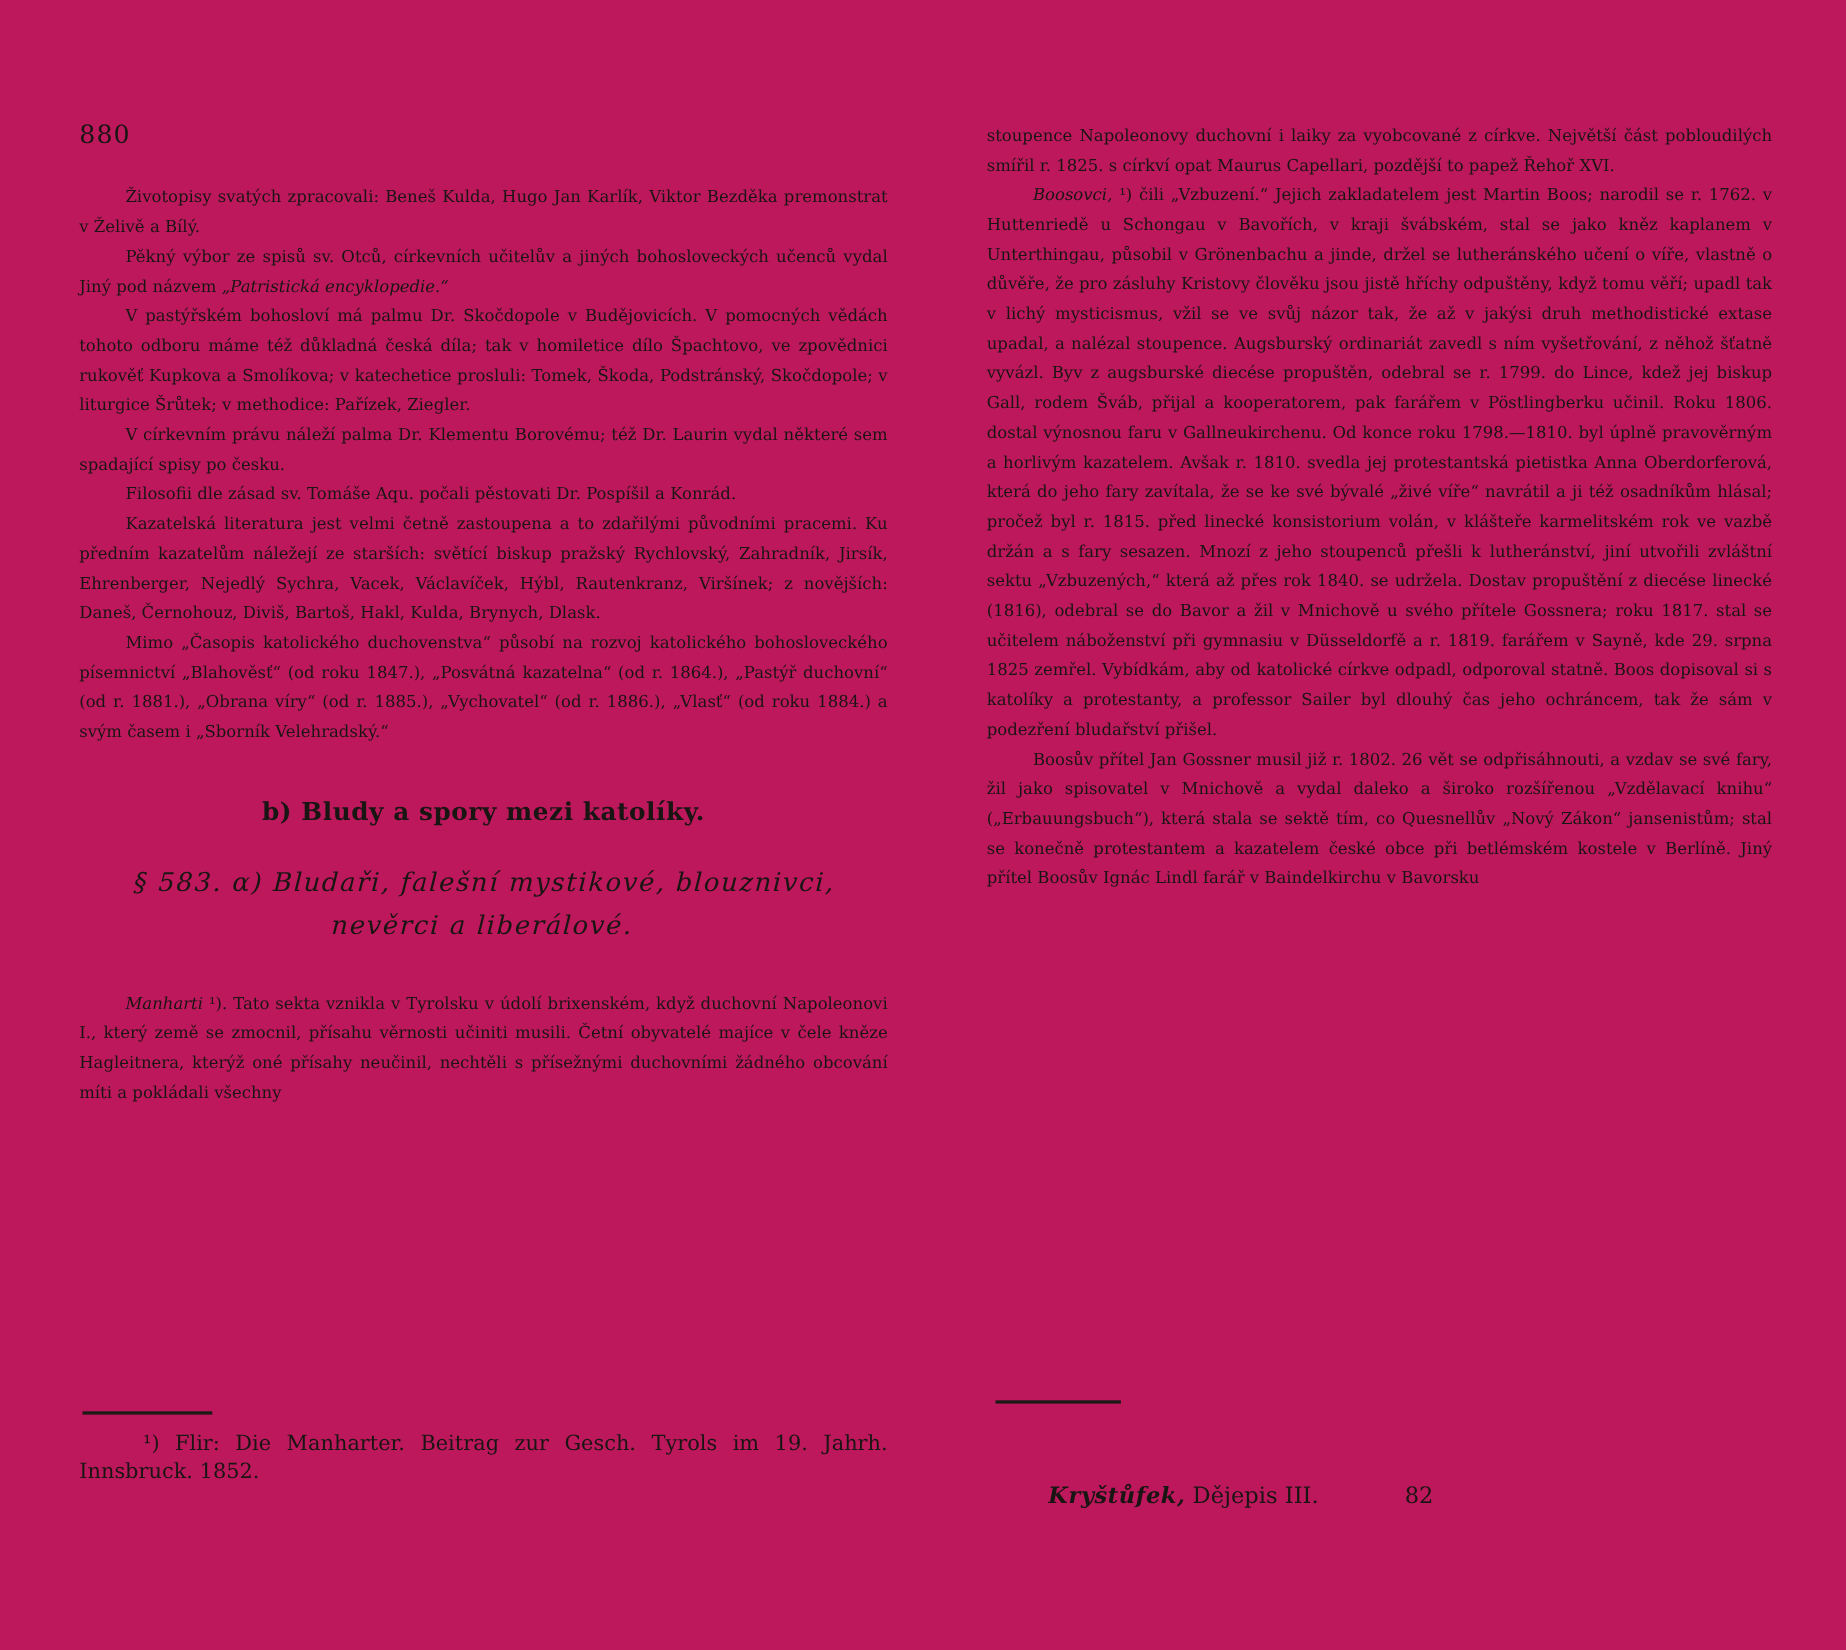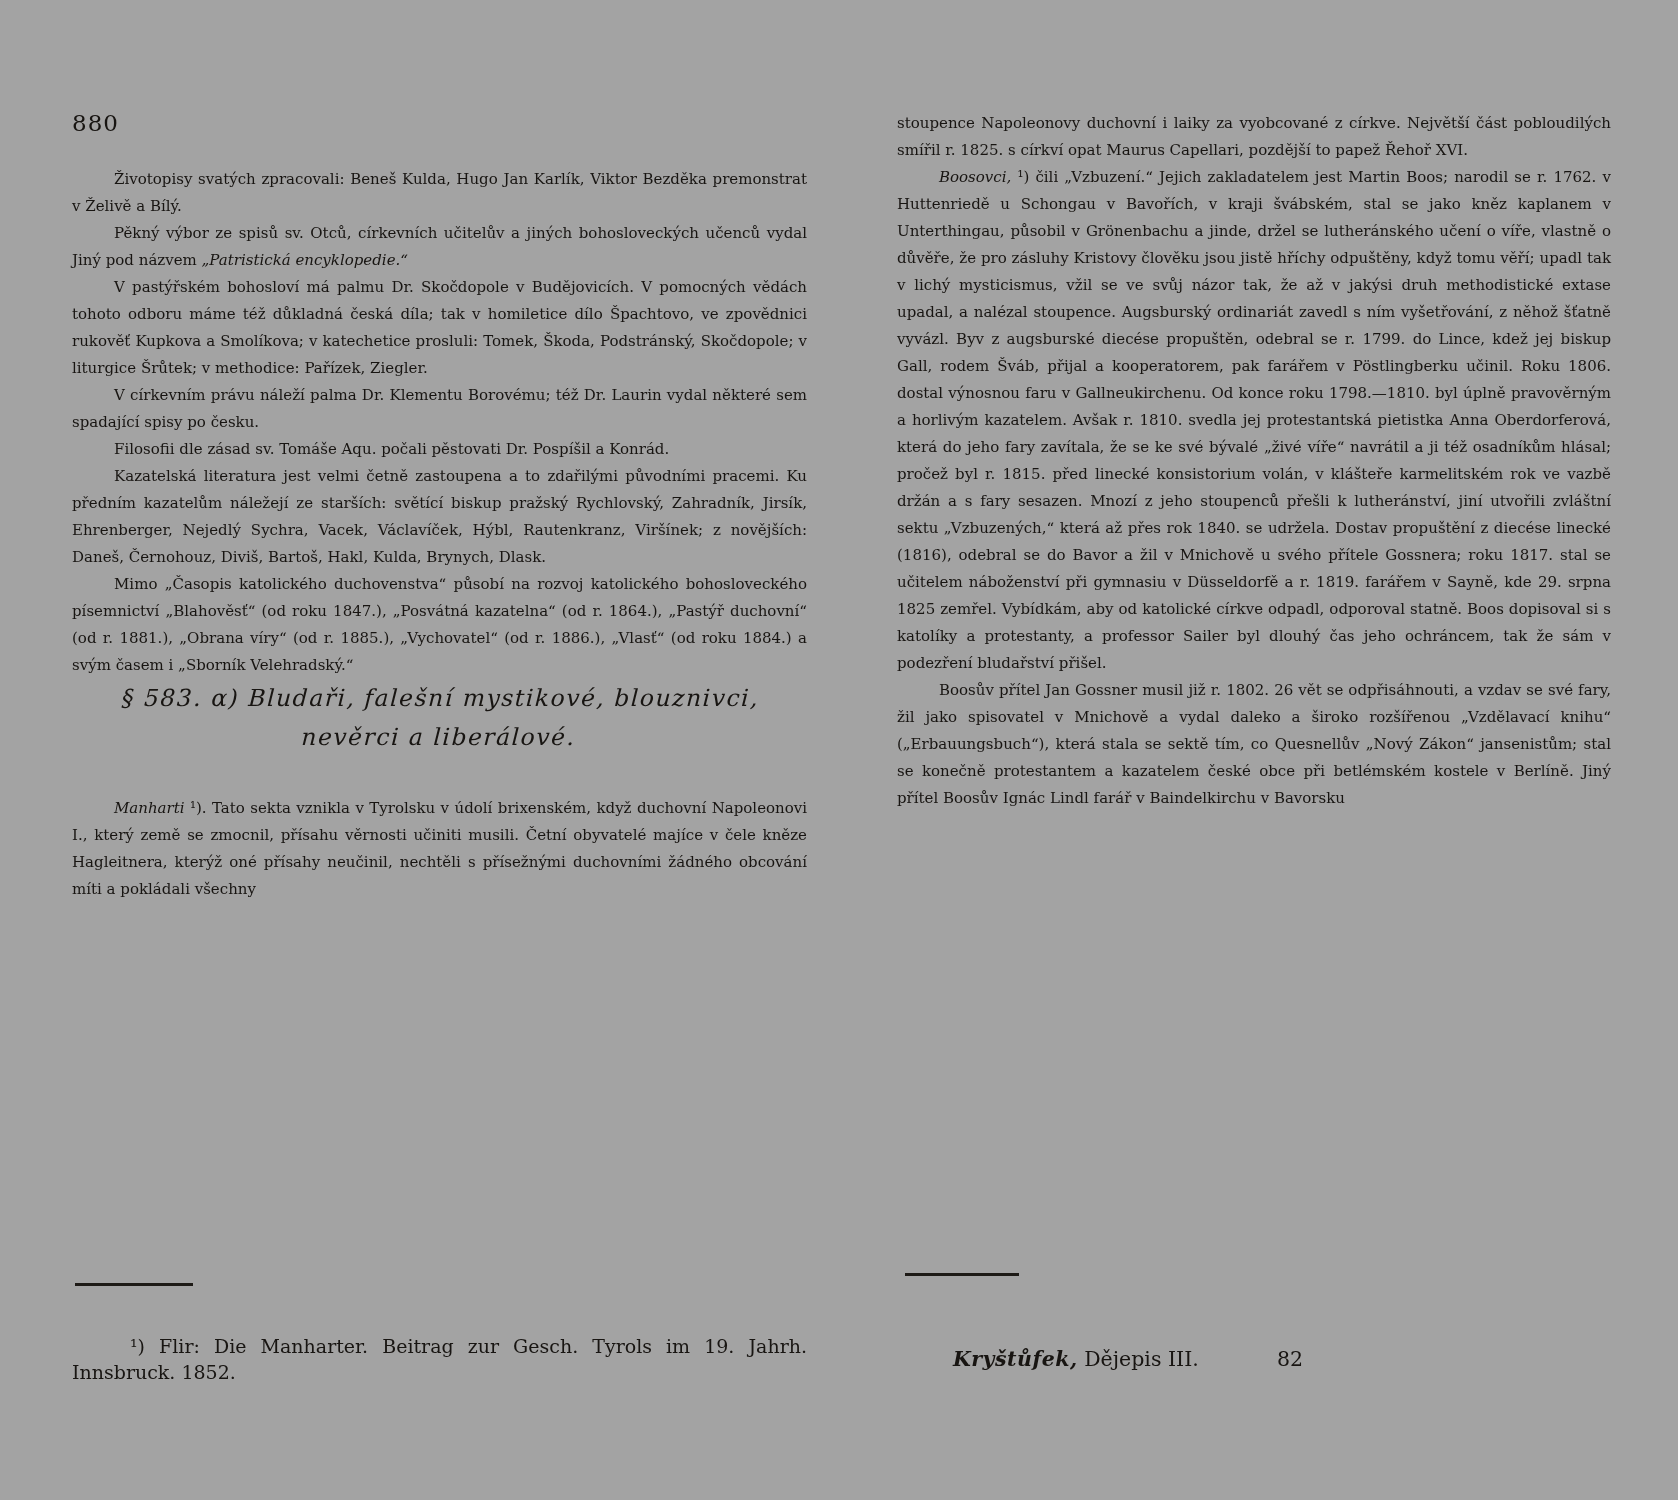--- a/index.html
+++ b/index.html
@@ -1,20 +1,20 @@
 <!DOCTYPE html>
 <html lang="cs"><head>
 <meta charset="utf-8">
 <style>
   html,body{margin:0;padding:0;}
   body{background:#ffffff;}
   .spread{
     position:relative;
     width:1678px;height:1500px;
-    background:#a3a3a3;
+    background:#be185d;
     font-family:"DejaVu Serif","Liberation Serif",serif;
     color:#181512;
     overflow:hidden;
   }
   .col{position:absolute;top:110px;}
   #leftcol{left:72px;width:735px;}
   #rightcol{left:897px;width:714px;}
   .pagenum{font-size:23px;line-height:26px;letter-spacing:1px;margin-bottom:30px;}
   #rightcol .pagenum{text-align:right;}
   .body{font-size:15px;line-height:27px;text-align:justify;hyphens:none;}
@@ -27,21 +27,21 @@
   }
   .subheading{
     text-align:center;font-style:italic;
     font-size:23.5px;line-height:39px;letter-spacing:1.5px;
     margin:0 0 38px 0;
     transform:skewX(-3deg);
   }
   .fnrule{position:absolute;height:3px;background:#1d1a16;}
   #fnrule-left{left:75px;top:1283px;width:118px;}
   #fnrule-right{left:905px;top:1273px;width:114px;}
-  .fn{position:absolute;font-size:19px;line-height:26px;text-align:justify;margin-top:34px;}
+  .fn{position:absolute;font-size:19px;line-height:26px;text-align:justify;}
   #fn-left{left:72px;top:1299px;width:735px;}
   #fn-right{left:897px;top:1296px;width:714px;}
   .fn p{margin:0;text-indent:58px;}
   .sig{position:absolute;left:897px;top:1347px;width:714px;font-size:20.5px;line-height:24px;}
   .sig-author{font-style:italic;font-weight:bold;margin-left:56px;letter-spacing:0.5px;}
   .sig-num{position:absolute;left:380px;top:0;}
 </style>
 </head>
 <body>
 
@@ -51,20 +51,21 @@
     <div class="pagenum">880</div>
     <div class="body">
         <p class="ind"><span>Životopisy svatých zpracovali: Beneš Kulda, Hugo Jan Karlík, Viktor Bezděka premonstrat v Želivě a Bílý.</span></p>
         <p class="ind"><span>Pěkný výbor ze spisů sv. Otců, církevních učitelův a jiných bohosloveckých učenců vydal Jiný pod názvem </span><span class="it">„Patristická encyklopedie.“</span></p>
         <p class="ind"><span>V pastýřském bohosloví má palmu Dr. Skočdopole v Budějovicích. V pomocných vědách tohoto odboru máme též důkladná česká díla; tak v homiletice dílo Špachtovo, ve zpovědnici rukověť Kupkova a Smolíkova; v katechetice prosluli: Tomek, Škoda, Podstránský, Skočdopole; v liturgice Šrůtek; v methodice: Pařízek, Ziegler.</span></p>
         <p class="ind"><span>V církevním právu náleží palma Dr. Klementu Borovému; též Dr. Laurin vydal některé sem spadající spisy po česku.</span></p>
         <p class="ind"><span>Filosofii dle zásad sv. Tomáše Aqu. počali pěstovati Dr. Pospíšil a Konrád.</span></p>
         <p class="ind"><span>Kazatelská literatura jest velmi četně zastoupena a to zdařilými původními pracemi. Ku předním kazatelům náležejí ze starších: světící biskup pražský Rychlovský, Zahradník, Jirsík, Ehrenberger, Nejedlý Sychra, Vacek, Václavíček, Hýbl, Rautenkranz, Viršínek; z novějších: Daneš, Černohouz, Diviš, Bartoš, Hakl, Kulda, Brynych, Dlask.</span></p>
         <p class="ind"><span>Mimo „Časopis katolického duchovenstva“ působí na rozvoj katolického bohosloveckého písemnictví „Blahověsť“ (od roku 1847.), „Posvátná kazatelna“ (od r. 1864.), „Pastýř duchovní“ (od r. 1881.), „Obrana víry“ (od r. 1885.), „Vychovatel“ (od r. 1886.), „Vlasť“ (od roku 1884.) a svým časem i „Sborník Velehradský.“</span></p>
       </div>
+    <h2 class="heading">b) Bludy a spory mezi katolíky.</h2>
     <div class="subheading">§ 583. α) Bludaři, falešní mystikové, blouznivci, nevěrci a liberálové.</div>
     <div class="body">
         <p class="ind"><span class="it">Manharti</span><span> ¹). Tato sekta vznikla v Tyrolsku v údolí brixenském, když duchovní Napoleonovi I., který země se zmocnil, přísahu věrnosti učiniti musili. Četní obyvatelé majíce v čele kněze Hagleitnera, kterýž oné přísahy neučinil, nechtěli s přísežnými duchovními žádného obcování míti a pokládali všechny</span></p>
       </div>
   </div>
 
   <div class="col" id="rightcol">
     <div class="body">
         <p class=""><span>stoupence Napoleonovy duchovní i laiky za vyobcované z církve. Největší část pobloudilých smířil r. 1825. s církví opat Maurus Capellari, pozdější to papež Řehoř XVI.</span></p>
         <p class="ind"><span class="it">Boosovci,</span><span> ¹) čili „Vzbuzení.“ Jejich zakladatelem jest Martin Boos; narodil se r. 1762. v Huttenriedě u Schongau v Bavořích, v kraji švábském, stal se jako kněz kaplanem v Unterthingau, působil v Grönenbachu a jinde, držel se lutheránského učení o víře, vlastně o důvěře, že pro zásluhy Kristovy člověku jsou jistě hříchy odpuštěny, když tomu věří; upadl tak v lichý mysticismus, vžil se ve svůj názor tak, že až v jakýsi druh methodistické extase upadal, a nalézal stoupence. Augsburský ordinariát zavedl s ním vyšetřování, z něhož šťatně vyvázl. Byv z augsburské diecése propuštěn, odebral se r. 1799. do Lince, kdež jej biskup Gall, rodem Šváb, přijal a kooperatorem, pak farářem v Pöstlingberku učinil. Roku 1806. dostal výnosnou faru v Gallneukirchenu. Od konce roku 1798.—1810. byl úplně pravověrným a horlivým kazatelem. Avšak r. 1810. svedla jej protestantská pietistka Anna Oberdorferová, která do jeho fary zavítala, že se ke své bývalé „živé víře“ navrátil a ji též osadníkům hlásal; pročež byl r. 1815. před linecké konsistorium volán, v klášteře karmelitském rok ve vazbě držán a s fary sesazen. Mnozí z jeho stoupenců přešli k lutheránství, jiní utvořili zvláštní sektu „Vzbuzených,“ která až přes rok 1840. se udržela. Dostav propuštění z diecése linecké (1816), odebral se do Bavor a žil v Mnichově u svého přítele Gossnera; roku 1817. stal se učitelem náboženství při gymnasiu v Düsseldorfě a r. 1819. farářem v Sayně, kde 29. srpna 1825 zemřel. Vybídkám, aby od katolické církve odpadl, odporoval statně. Boos dopisoval si s katolíky a protestanty, a professor Sailer byl dlouhý čas jeho ochráncem, tak že sám v podezření bludařství přišel.</span></p>

